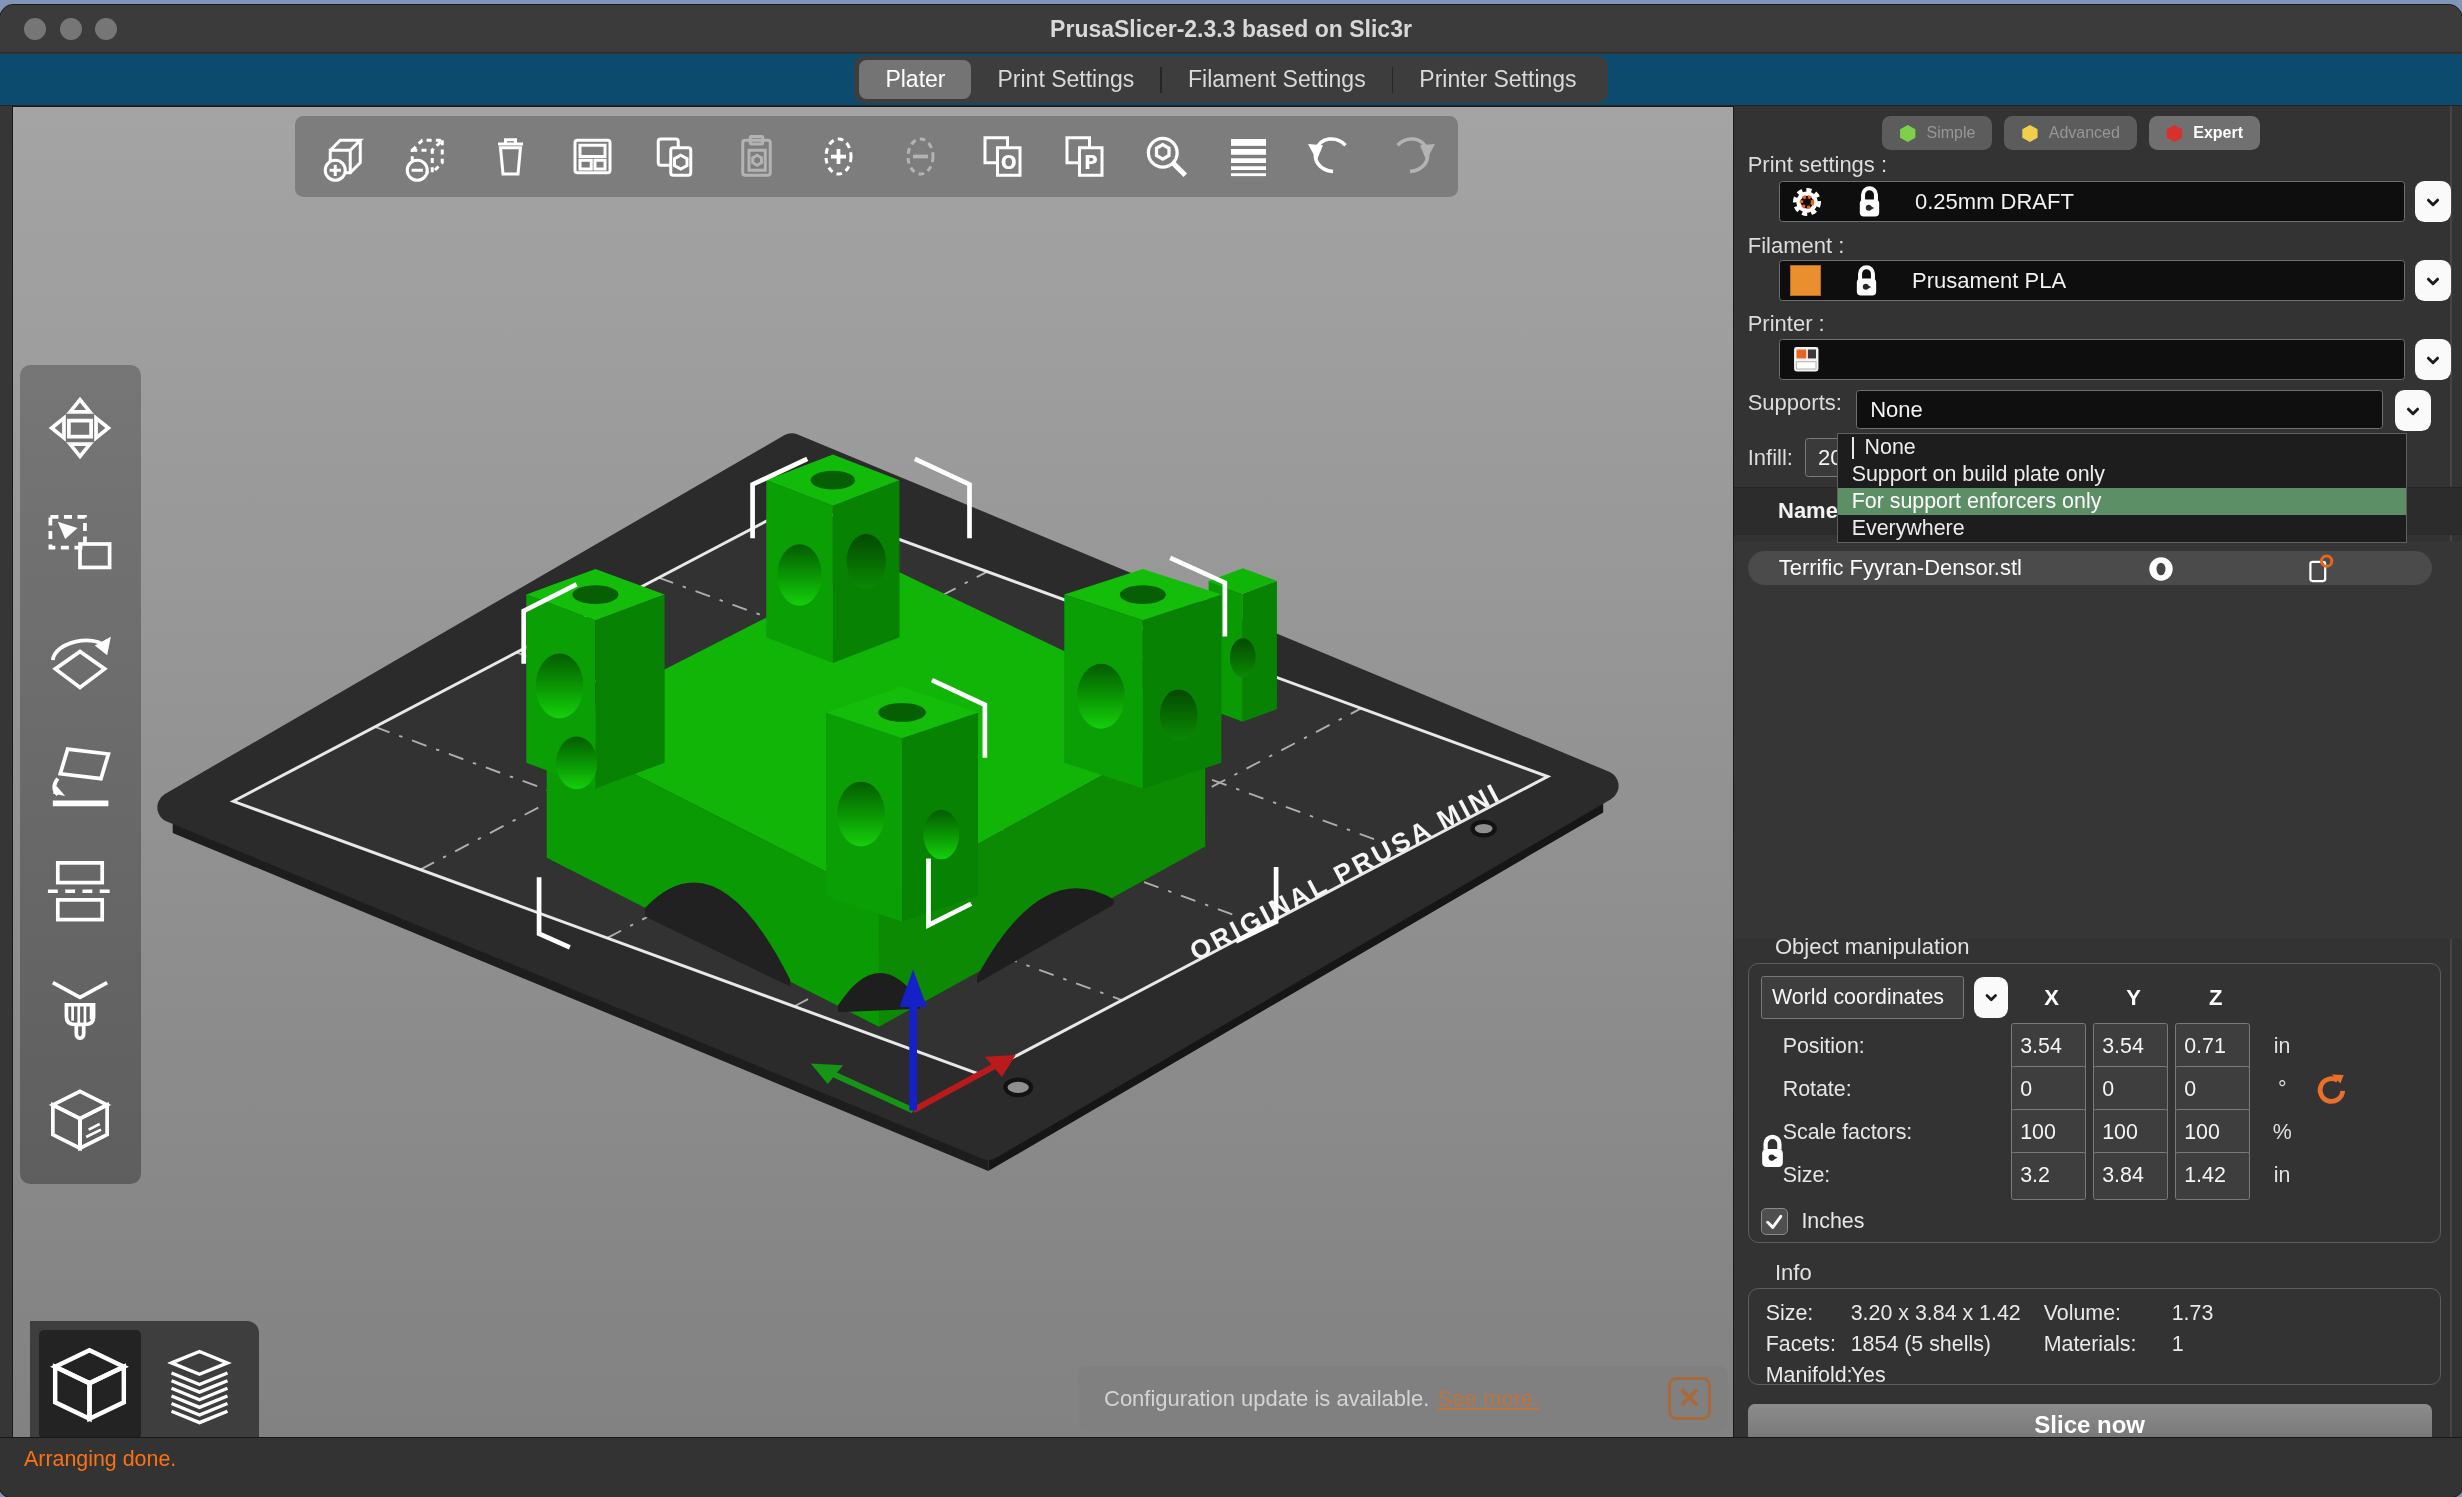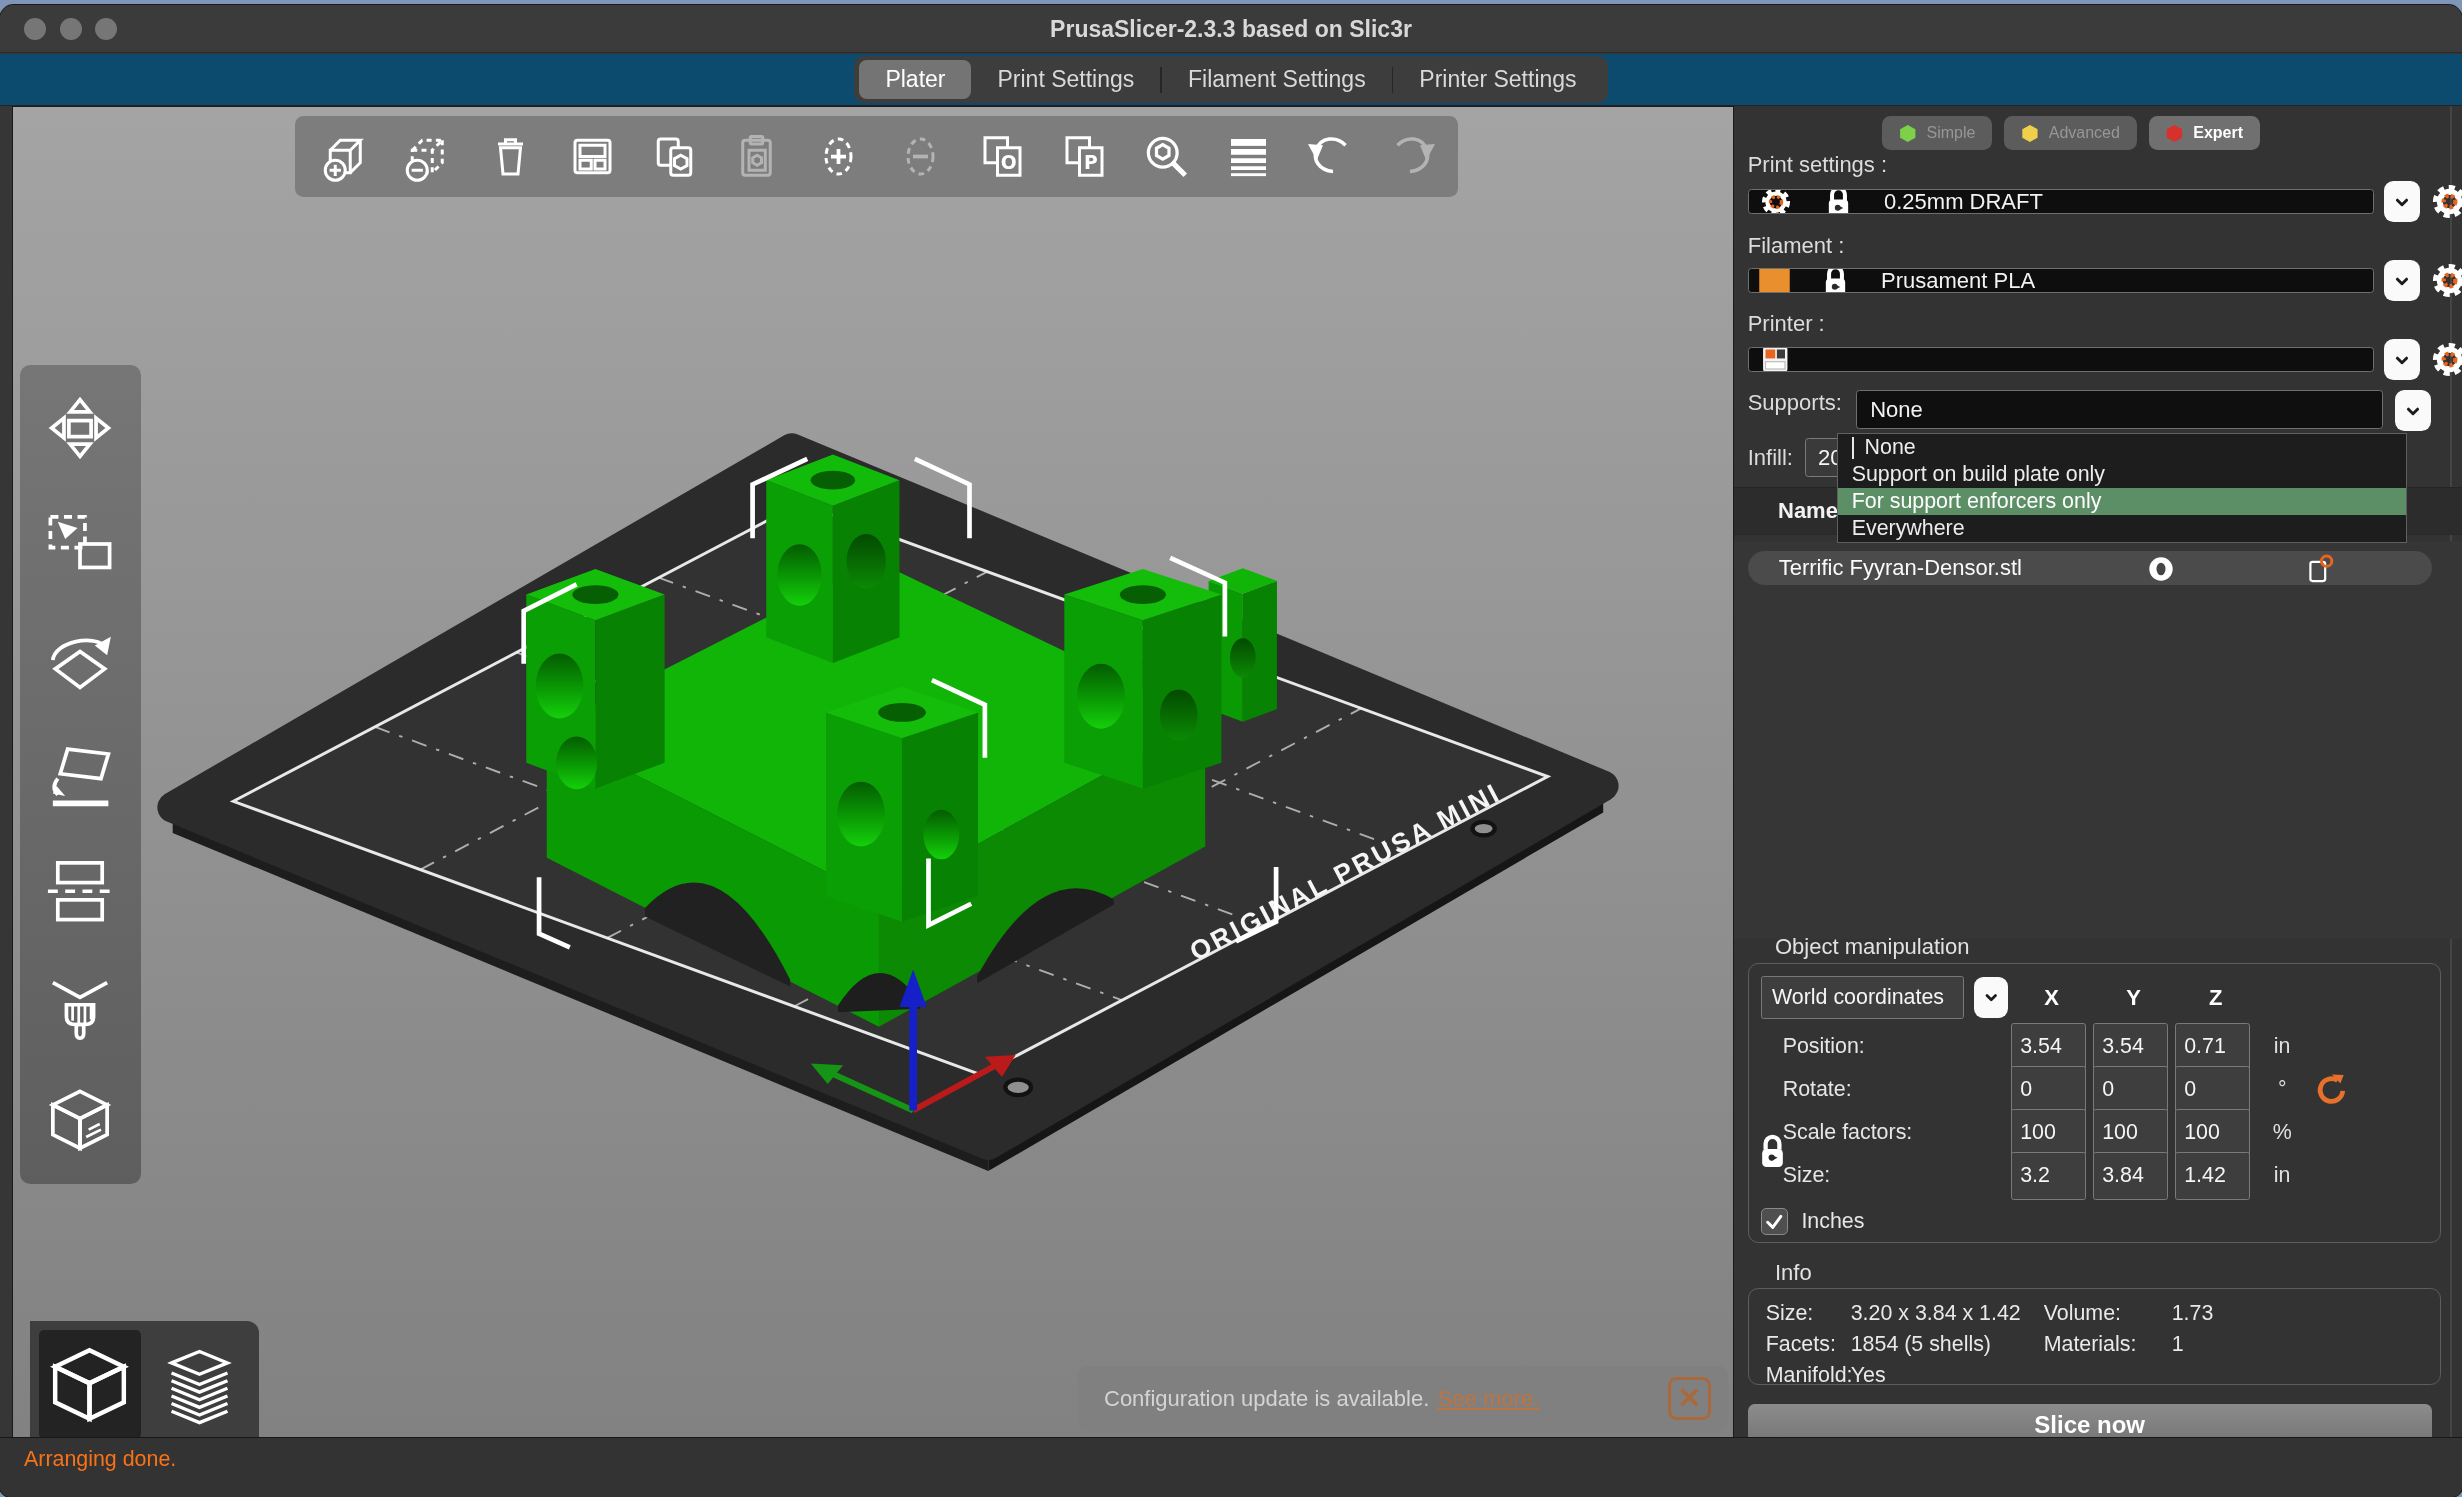--- a/index.html
+++ b/index.html
@@ -65,22 +65,22 @@
   .sidebar-edge { position:absolute; right:10.3px; top:0; bottom:0; width:1.7px; background:#454545; }
 
   .mode-row { position:absolute; top:10.3px; right:202px; display:flex; gap:12px; }
   .mode-btn { height:34px; border-radius:8.5px; background:#5c5c5c; display:flex; align-items:center;
     gap:10.3px; padding:0 17px; font-size:16px; color:#979797; }
   .mode-btn.active { background:#707070; color:#ffffff; font-weight:bold; }
   .mode-dot { width:17px; height:17px; clip-path:polygon(50% 0,95% 25%,95% 75%,50% 100%,5% 75%,5% 25%); }
 
   .plabel { position:absolute; left:13.7px; color:#dcdcdc; font-size:22px; }
   .combo-row { position:absolute; left:13.7px; display:flex; align-items:center; gap:10.3px; }
-  .combo-field { width:626px; height:25px; background:#0e0e0e; border:1.7px solid #6f6f6f; border-radius:3.4px;
-    display:flex; align-items:center; gap:31px; padding:0 10.3px; color:#f2f2f2; font-size:22px; white-space:nowrap; overflow:hidden; }
+  .combo-field { width:626px; height:41px; background:#0e0e0e; border:1.7px solid #6f6f6f; border-radius:3.4px;
+    display:flex; align-items:center; gap:31px; padding:0 10.3px; color:#f2f2f2; font-size:22px; white-space:nowrap; overflow:hidden;margin-left:31px; }
   .drop-btn { width:36px; height:41px; background:#fafafa; border-radius:9.4px; display:flex;
     align-items:center; justify-content:center; flex:none; }
   .gear-btn { width:39px; height:39px; flex:none; }
   .swatch { width:31px; height:31px; background:#e98f2e; border:0.9px solid #b86d1d; flex:none; }
   .mini { flex:none; }
 
   .supports-row { position:absolute; top:284px; left:13.7px; right:13.7px; display:flex; align-items:flex-start; }
   .supports-row .lbl { color:#dcdcdc; font-size:22px; margin-right:13.7px; }
   .supports-field { width:527px; height:39px; background:#0f0f0f; border:1.7px solid #6f6f6f; border-radius:3.4px;
     color:#f2f2f2; font-size:22px; display:flex; align-items:center; padding:0 13.7px; }

